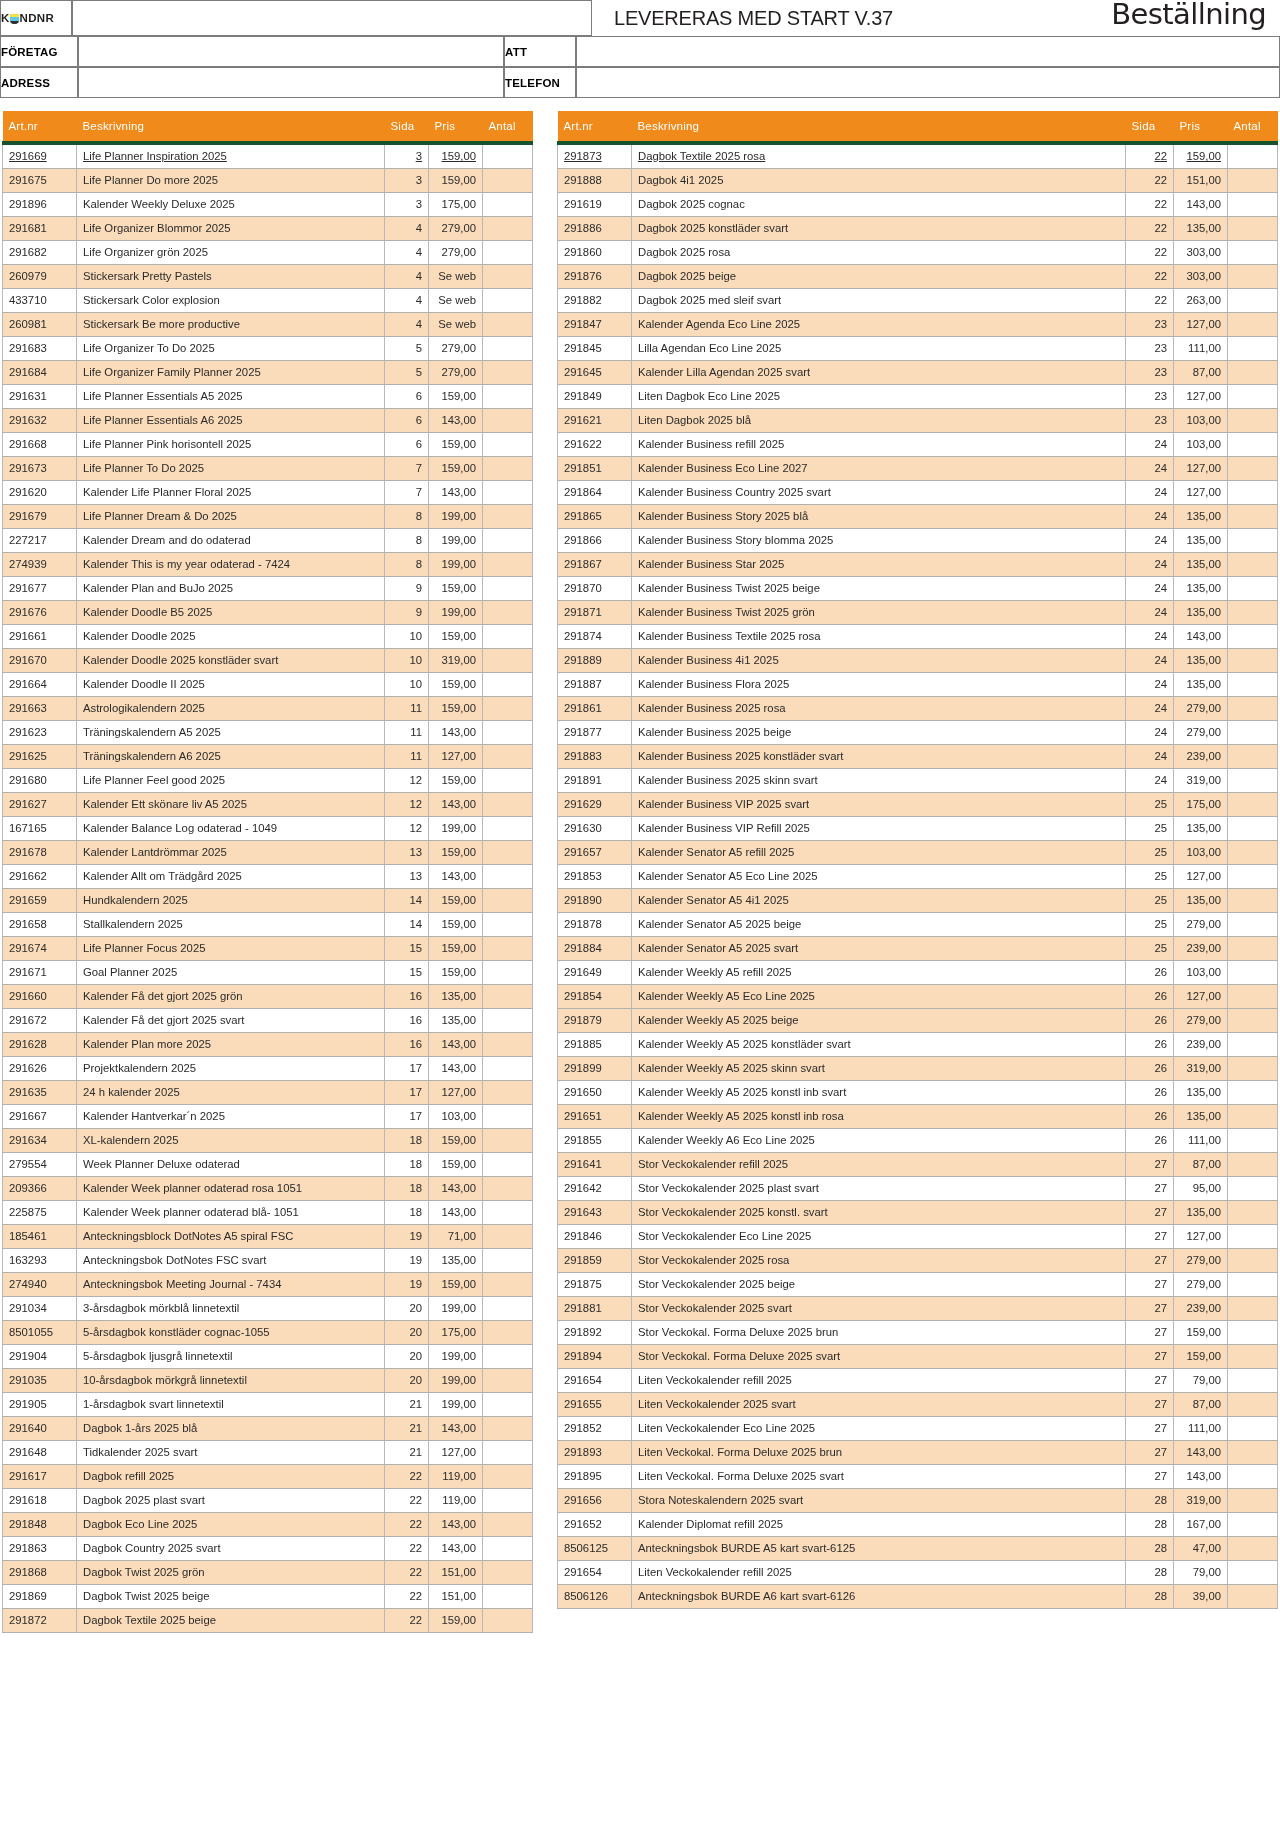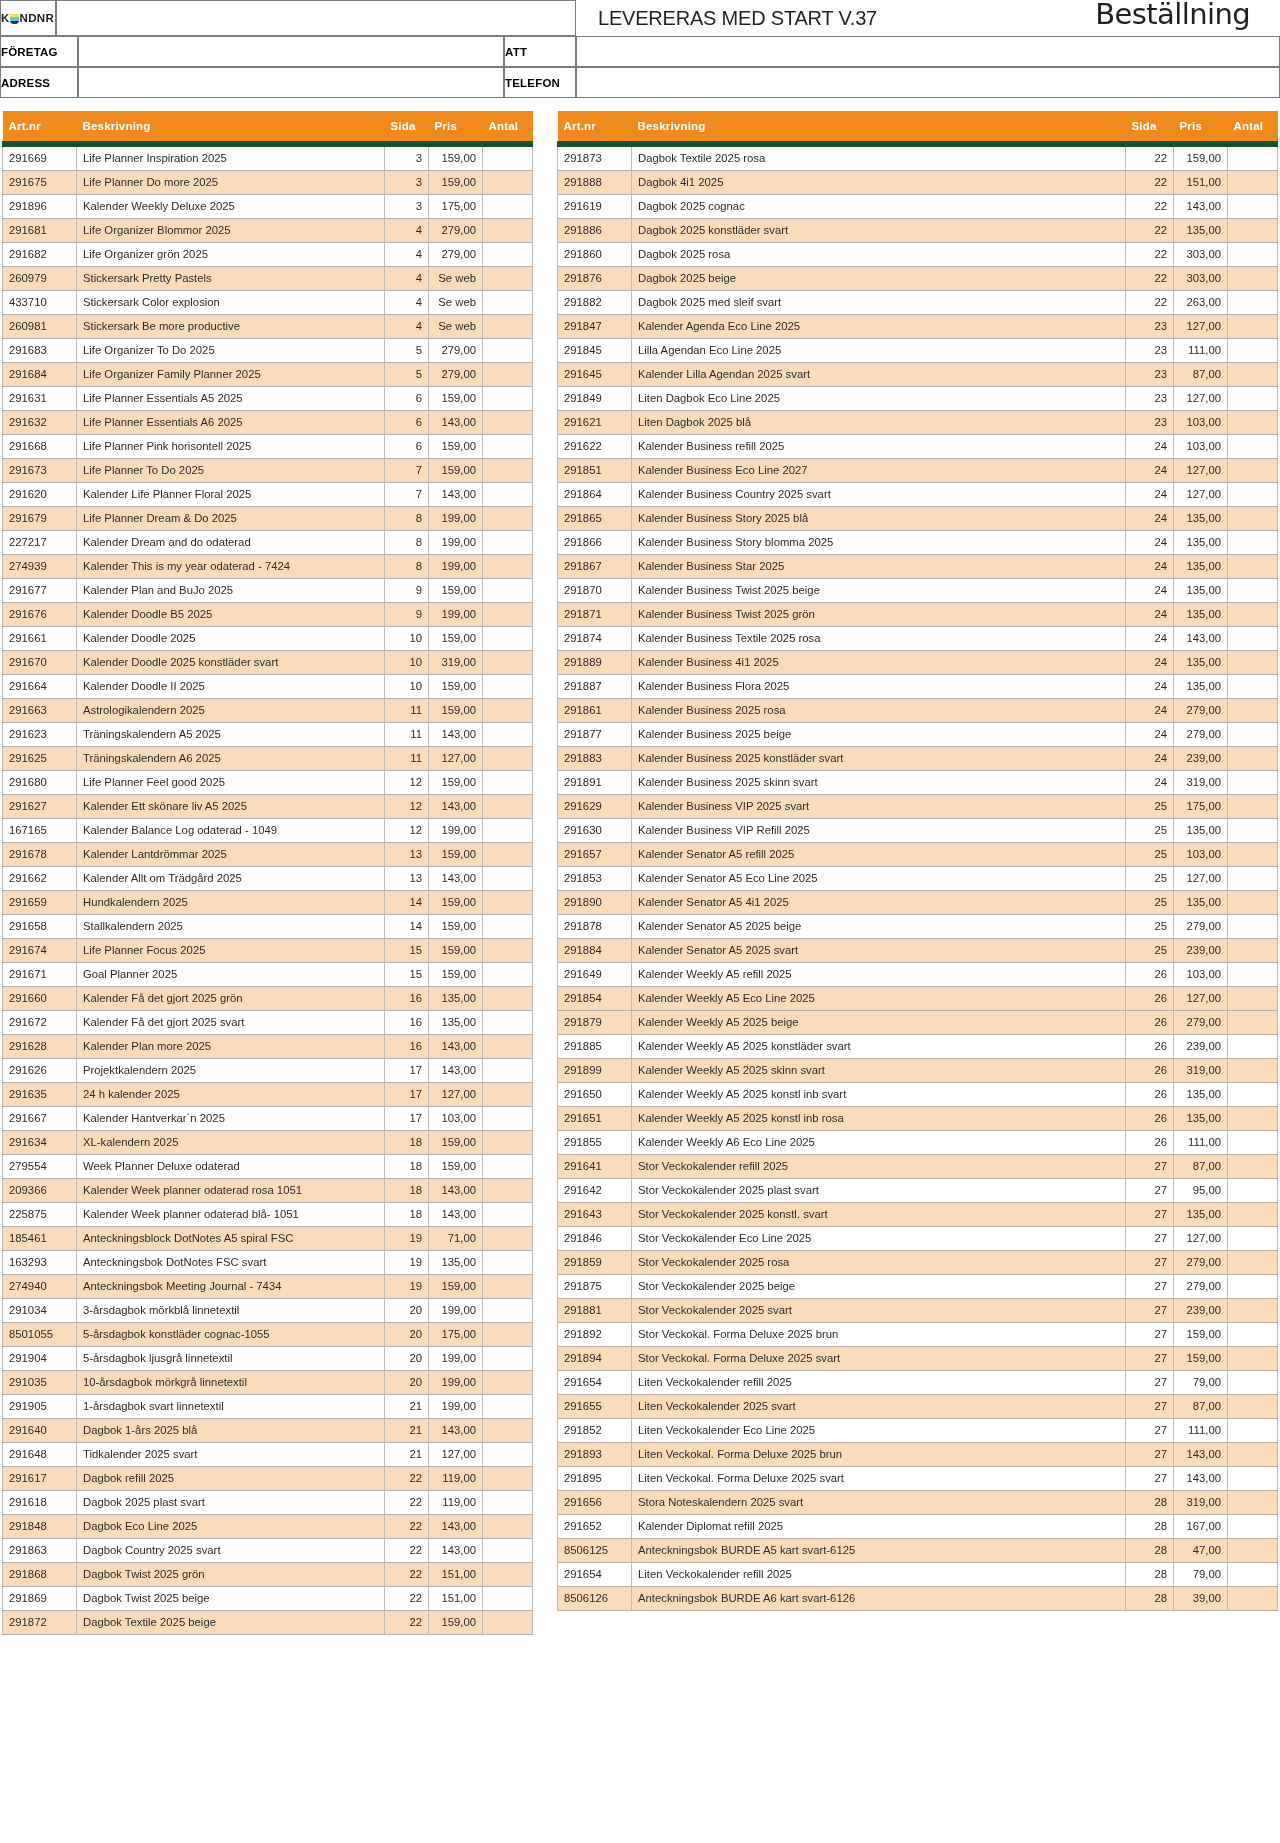--- a/index.html
+++ b/index.html
@@ -36,21 +36,21 @@
   .hdr-label {
     font-weight: bold;
     font-size: 11.5px;
     letter-spacing: 0.2px;
     color: #000;
   }
   .hdr-blank { background: #fff; }
 
   
   .r1 { height: 36px; }
-  .r1 .c-kundnr { width: 56px; }
+  .r1 .c-kundnr { width: 72px; }
   .r1 .c-kundnr-val { width: 520px; }
   .r1 .c-title {
     width: 682px;
     border: none;
     justify-content: flex-start;
     position: relative;
   }
   .deliver-text {
     font-size: 20px;
     font-weight: normal;
@@ -111,21 +111,21 @@
 
   table.order {
     border-collapse: collapse;
     width: 100%;
     table-layout: fixed;
   }
   table.order th {
     background: #ef8a1b;
     color: #ffffff;
     font-size: 11.5px;
-    font-weight: bold;
+    font-weight: normal;
     letter-spacing: 0.2px;
     padding: 5px 6px 6px 6px;
     text-align: left;
     border: none;
     height: 19px;
   }
   table.order th.num { }
   table.order td {
     font-size: 11.3px;
     padding: 4px 6px 5px 6px;
@@ -133,21 +133,21 @@
     border-right: 1px solid #b8b8b8;
     border-bottom: 1px solid #b0b0b0;
     color: #2b2b2b;
     height: 14px;
     white-space: nowrap;
     overflow: hidden;
   }
   table.order td.num { text-align: right; }
   table.order tr.odd  td { background: #ffffff; }
   table.order tr.even td { background: #fbdcba; }
-  table.order tr:first-child td { border-top: 6px solid #14532d; }
+  table.order tr:first-child td { border-top: 4px solid #14532d; text-decoration: underline; }
 
   
   .left col.c-art   { width: 74px; }
   .left col.c-desc  { width: 308px; }
   .left col.c-sida  { width: 44px; }
   .left col.c-pris  { width: 54px; }
   .left col.c-antal { width: 50px; }
 
   
   .right col.c-art   { width: 74px; }

